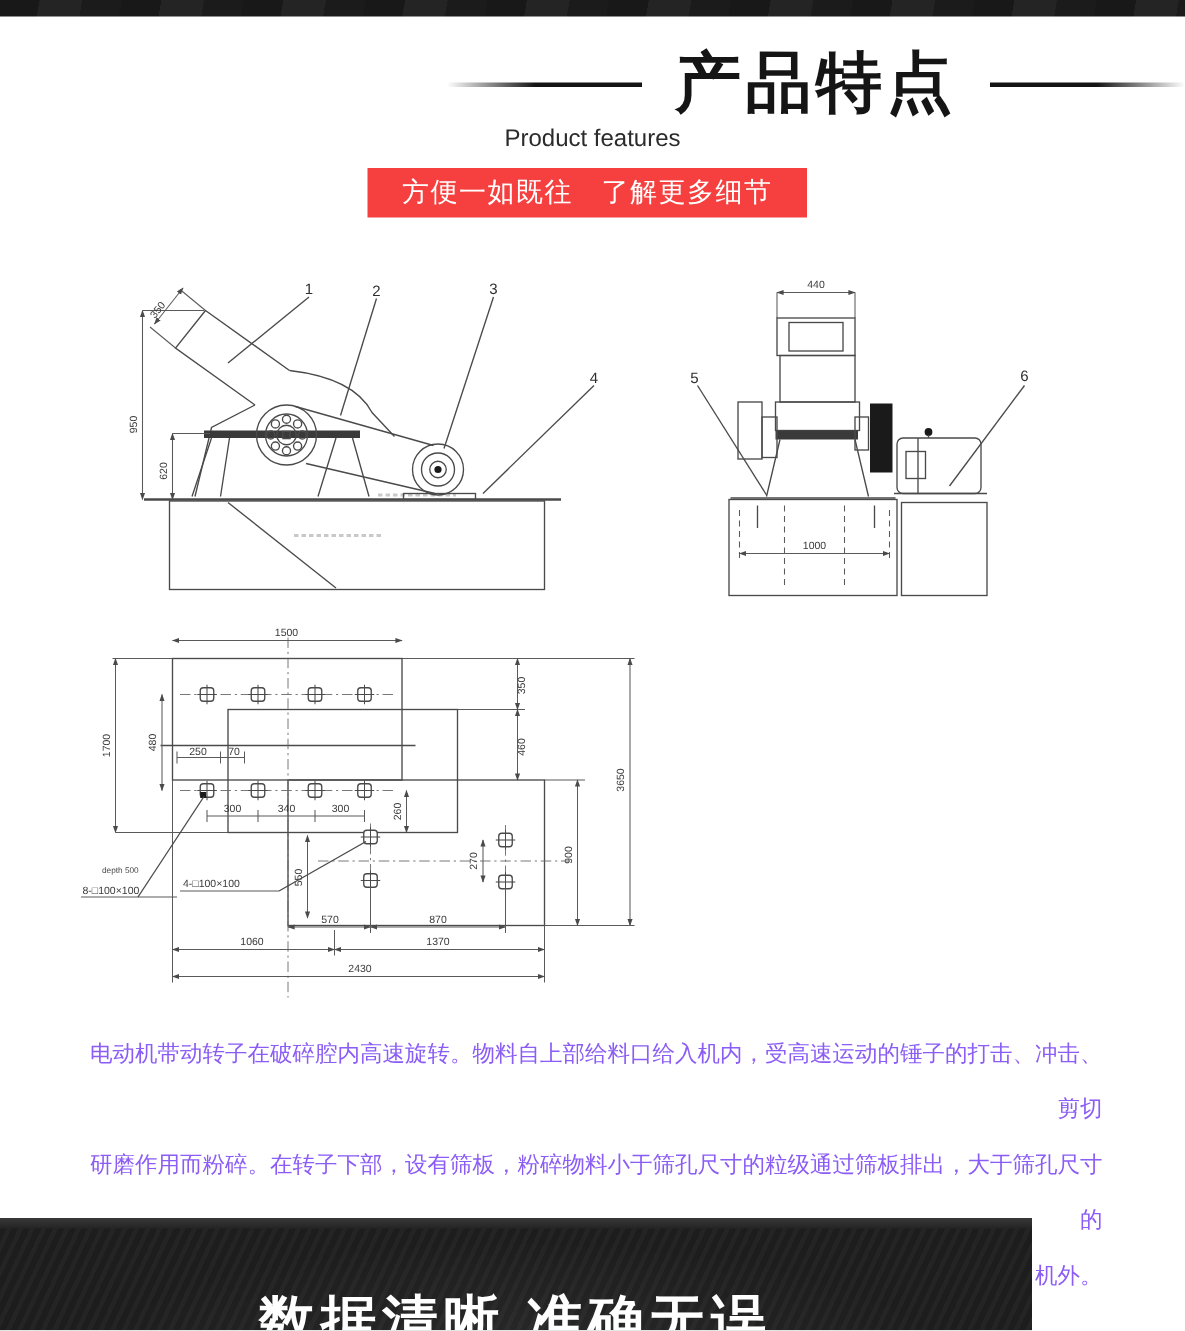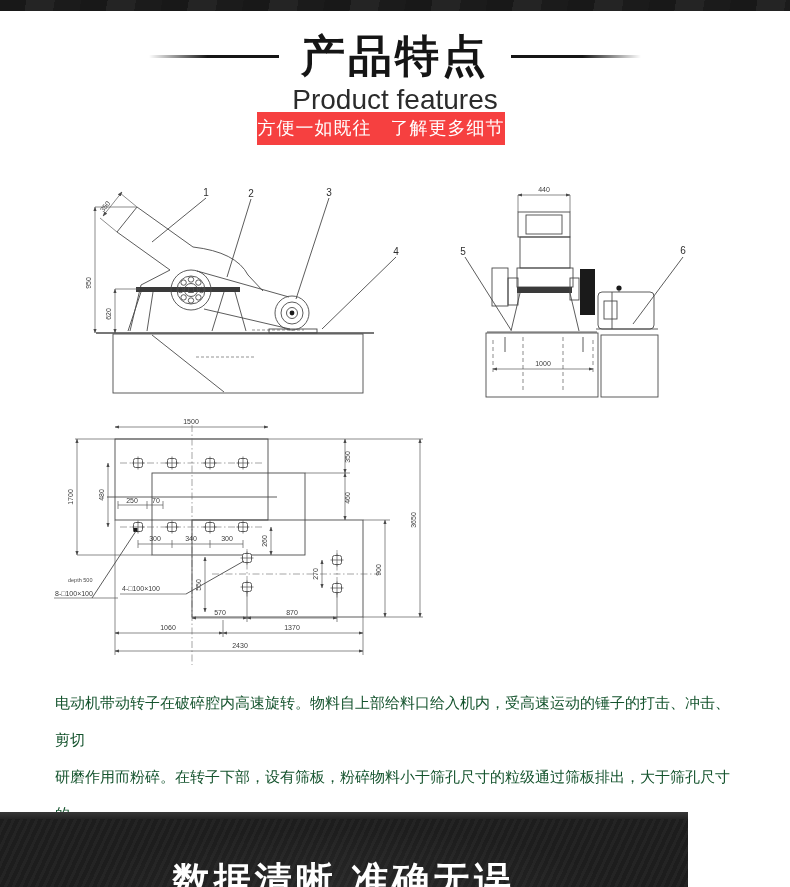--- a/index.html
+++ b/index.html
@@ -3,48 +3,48 @@
 <meta charset="utf-8">
 <style>
   html,body{margin:0;padding:0;background:#fff;}
   #page{position:relative;width:790px;height:887px;background:#ffffff;overflow:hidden;
         font-family:"Liberation Sans","DejaVu Sans",sans-serif;}
   
   .top-bar{position:absolute;top:0;left:0;width:790px;height:11px;
     background:repeating-linear-gradient(100deg,#181818 0 26px,#242424 26px 54px,#1b1b1b 54px 80px);}
   
   .title-row{position:absolute;top:30px;left:0;width:790px;height:52px;
-    display:flex;align-items:center;justify-content:center;gap:22px;}
+    display:flex;align-items:center;justify-content:flex-end;gap:22px;}
   .h-line{width:130px;height:3px;}
   .h-line.left{background:linear-gradient(to left,#151515 55%,rgba(21,21,21,0));}
   .h-line.right{background:linear-gradient(to right,#151515 55%,rgba(21,21,21,0));}
   .page-title{font-size:44px;font-weight:bold;color:#151515;letter-spacing:3px;line-height:1;}
   .page-subtitle{position:absolute;top:84px;left:0;width:790px;text-align:center;
-    font-size:28px;color:#2b2b2b;}
-  .banner{position:absolute;top:112px;left:245px;width:248px;height:33px;background:#f64040;
-    color:#ffffff;font-size:18px;line-height:33px;text-align:center;letter-spacing:1px;margin-left:12px;}
+    font-size:16px;color:#2b2b2b;}
+  .banner{position:absolute;top:112px;left:245px;width:293px;height:33px;background:#f64040;
+    color:#ffffff;font-size:18px;line-height:33px;text-align:center;letter-spacing:1px;}
   
   svg.drawing{position:absolute;top:180px;left:0;}
   .ln{stroke:#4a4a4a;stroke-width:0.9;fill:none;}
   .t2{stroke-width:1.6;}
   .dim{stroke:#5a5a5a;stroke-width:0.7;fill:none;}
   .cl{stroke:#6a6a6a;stroke-width:0.6;fill:none;stroke-dasharray:7 2.5 1.5 2.5;}
   .dsh{stroke:#5a5a5a;stroke-width:0.7;fill:none;stroke-dasharray:4 3;}
   .wm{stroke:#c9c9c9;stroke-width:2;stroke-dasharray:3 2;}
   .fillband{fill:#3a3a3a;}
   .blk{fill:#1a1a1a;stroke:none;}
   text.d{font-size:7px;fill:#3a3a3a;}
   text.dm{font-size:7px;fill:#3a3a3a;text-anchor:middle;}
   text.tiny{font-size:5.5px;fill:#4a4a4a;}
   text.co{font-size:10px;fill:#2e2e2e;text-anchor:middle;}
   .pad rect{fill:#fff;stroke:#4a4a4a;stroke-width:0.9;}
   .pad line{stroke:#4a4a4a;stroke-width:0.7;}
   
-  .desc{position:absolute;top:684px;left:55px;width:680px;text-align:left;
-    font-size:15px;line-height:37px;color:#14532d;}
+  .desc{position:absolute;top:684px;left:55px;width:680px;text-align:right;
+    font-size:15px;line-height:37px;color:#8b5cf6;}
   
   .footer{position:absolute;top:812px;left:0;width:688px;height:75px;overflow:hidden;
     background:radial-gradient(ellipse at 50% 130%,rgba(255,255,255,0.06),transparent 60%),
       repeating-linear-gradient(115deg,#242424 0 3px,#1d1d1d 3px 7px);}
   .footer::before{content:"";position:absolute;top:0;left:0;width:100%;height:7px;
     background:linear-gradient(#383838,#242424);}
   .footer-title{margin-top:44px;text-align:center;font-size:37px;font-weight:bold;
     color:#ffffff;letter-spacing:4px;}
 </style>
 </head>

